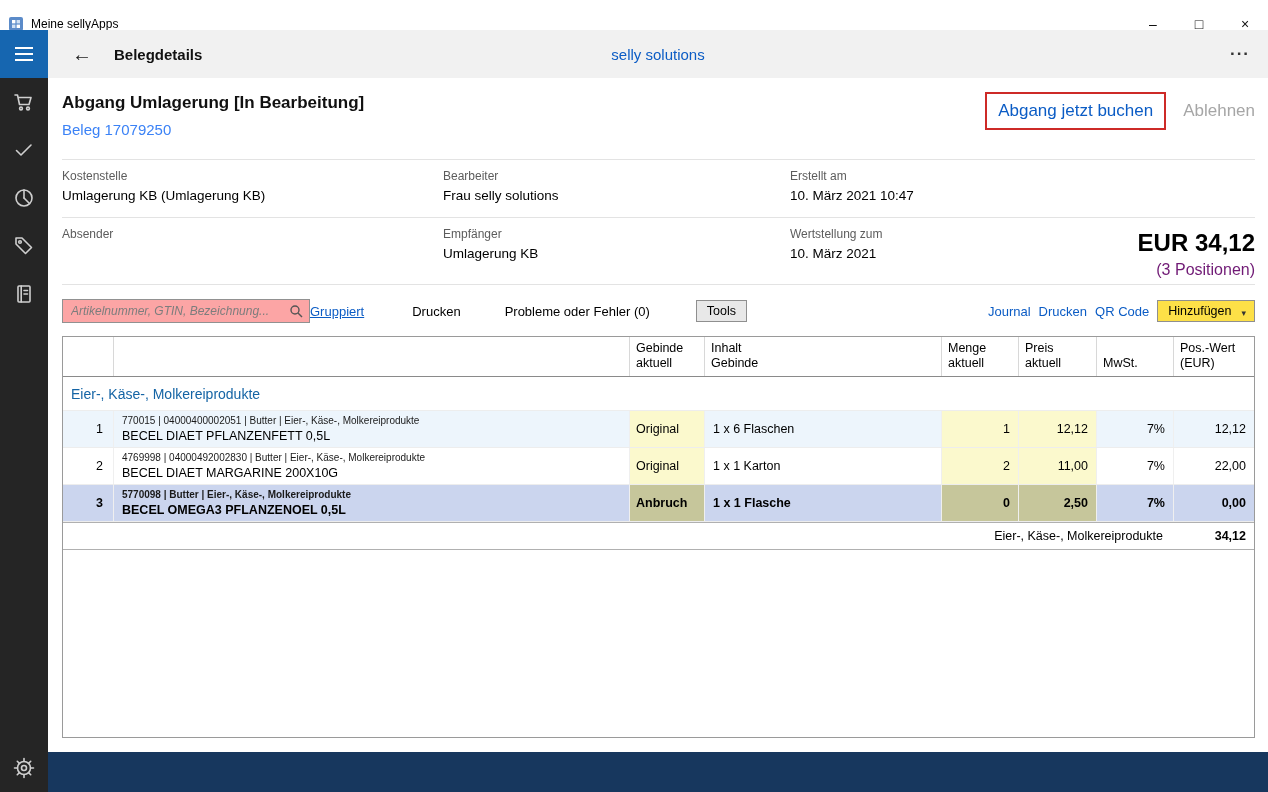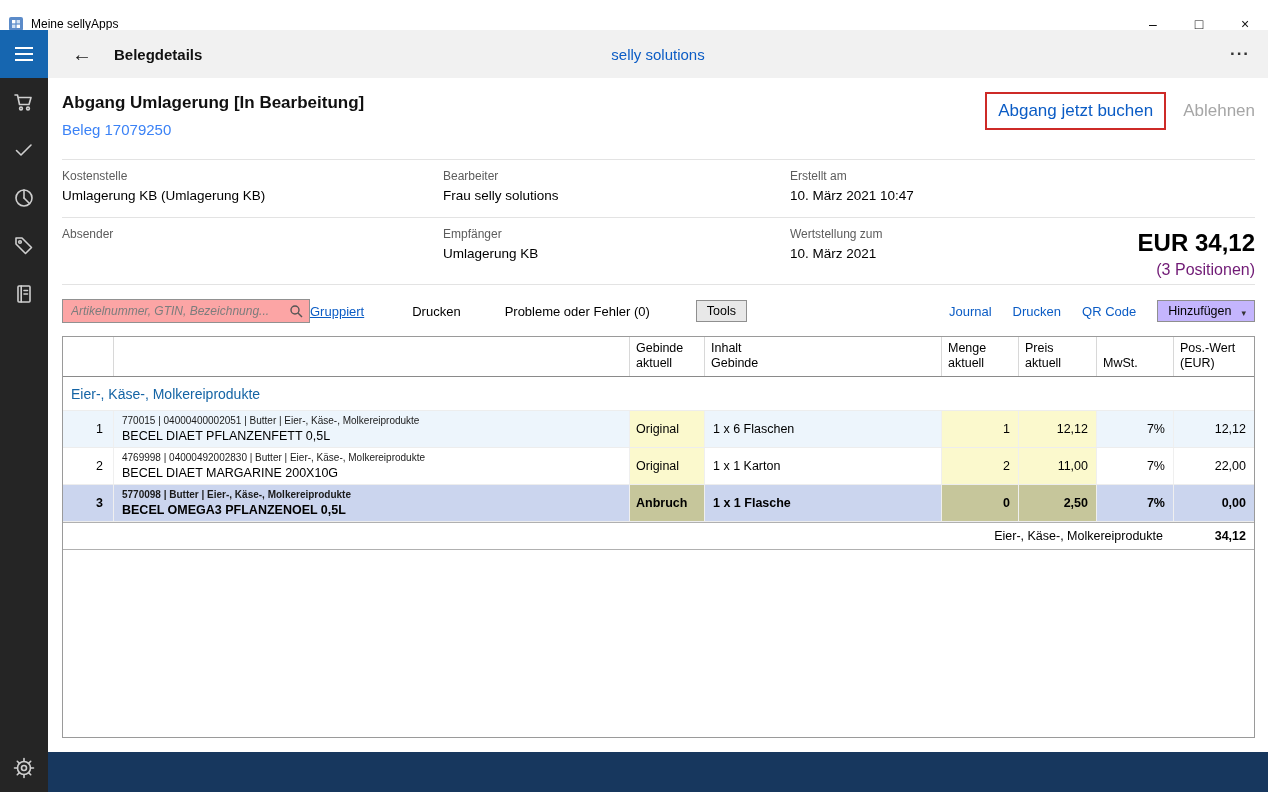--- a/index.html
+++ b/index.html
@@ -53,22 +53,22 @@
   .toolbar { margin-top:13px; display:flex; align-items:center; font-size:13px; height:26px; }
   .searchbox { width:248px; height:24px; border:1px solid #919191; display:flex; align-items:center; padding:0 6px 0 8px; background:#fca5a5; }
   .searchbox input { flex:1; min-width:0; border:none; outline:none; background:transparent; font-family:"Liberation Sans", sans-serif; font-size:12px; font-style:italic; color:#333; padding:0; }
   .searchbox input::placeholder { color:#7d7d7d; font-style:italic; }
   .search-ic { display:flex; margin-left:4px; cursor:pointer; }
   .tb-link { color:#0b5cc5; cursor:pointer; text-decoration:none; }
   .underl { text-decoration:underline; }
   .tb-plain { color:#000; cursor:pointer; }
   .m42 { } .m48 { margin-left:48px; } .m44 { margin-left:44px; } .m46 { margin-left:46px; }
   .tb-btn { border:1px solid #8f8f8f; background:#e8e8e8; font-family:inherit; font-size:12.5px; padding:3px 10px; cursor:pointer; color:#000; }
-  .tb-right { margin-left:auto; display:flex; align-items:center; gap:21px; }
-  .add-btn { display:flex; align-items:flex-end; gap:10px; background:#c4b5fd; padding:3px 8px 3px 10px; }
+  .tb-right { margin-left:auto; display:flex; align-items:center; gap:8px; }
+  .add-btn { display:flex; align-items:flex-end; gap:10px; background:#fde047; padding:3px 8px 3px 10px; }
   .chev { font-size:9px; color:#333; }
 
   
   .table { margin-top:12px; border:1px solid #9a9a9a; height:402px; background:#fff; overflow:hidden; }
   .trow { display:grid; grid-template-columns:50px 516px 75px 237px 77px 78px 77px 1fr; }
   .thead { height:40px; border-bottom:1px solid #8a8a8a; }
   .th { display:flex; flex-direction:column; justify-content:flex-end; padding:3px 6px 4px; font-size:12.5px; line-height:1.25; border-left:1px solid #d8d8d8; }
   .th:first-child { border-left:none; }
   .group-row { height:34px; display:flex; align-items:center; padding-left:8px; color:#1464a5; font-size:14px; border-bottom:1px solid #ededed; }
   .brow { height:37px; border-bottom:1px solid #ededed; cursor:pointer; }

